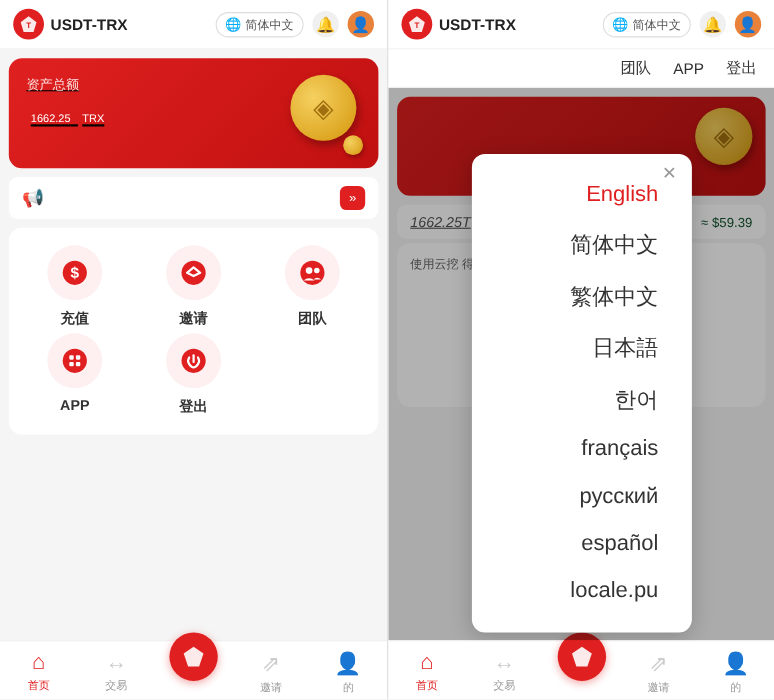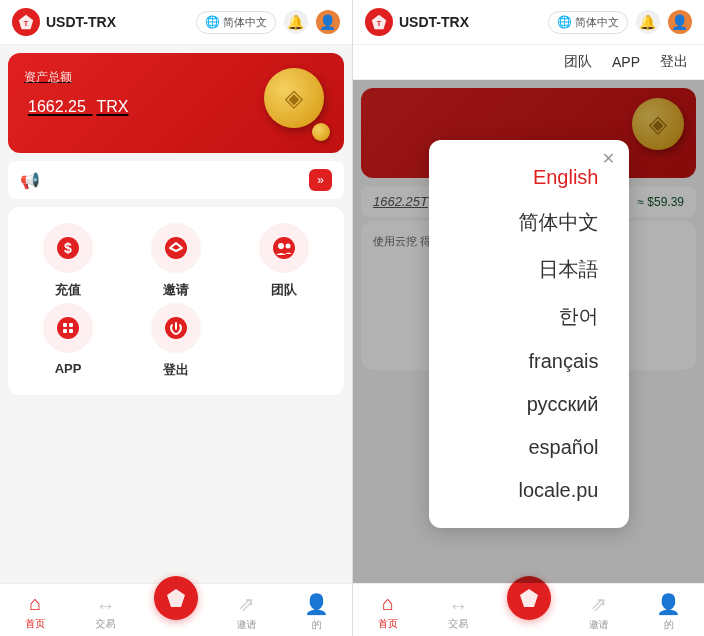--- a/index.html
+++ b/index.html
@@ -98,21 +98,21 @@
       color: rgba(255,255,255,0.85);
       font-size: 12px;
       margin-bottom: 4px;
     }
     .banner-amount {
       color: #fff;
       font-size: 24px;
       font-weight: bold;
     }
     .banner-amount span {
-      font-size: 16px;
+      font-size: 10px;
       font-weight: normal;
       margin-left: 4px;
     }
     .gold-coin {
       width: 60px;
       height: 60px;
       background: radial-gradient(circle at 35% 35%, #f5d060, #d4960a);
       border-radius: 50%;
       position: absolute;
       right: 20px;
@@ -579,20 +579,21 @@
         </svg>
       </div>
     </div>
 
     <div class="overlay"></div>
 
     <div class="lang-modal">
       <div class="modal-close">✕</div>
       <div class="lang-option active">English</div>
       <div class="lang-option">简体中文</div>
+      <div class="lang-option">繁体中文</div>
       <div class="lang-option">日本語</div>
       <div class="lang-option">한어</div>
       <div class="lang-option">français</div>
       <div class="lang-option">русский</div>
       <div class="lang-option">español</div>
       <div class="lang-option">locale.pu</div>
     </div>
   </div>
 
   <div class="right-bottom-nav">

